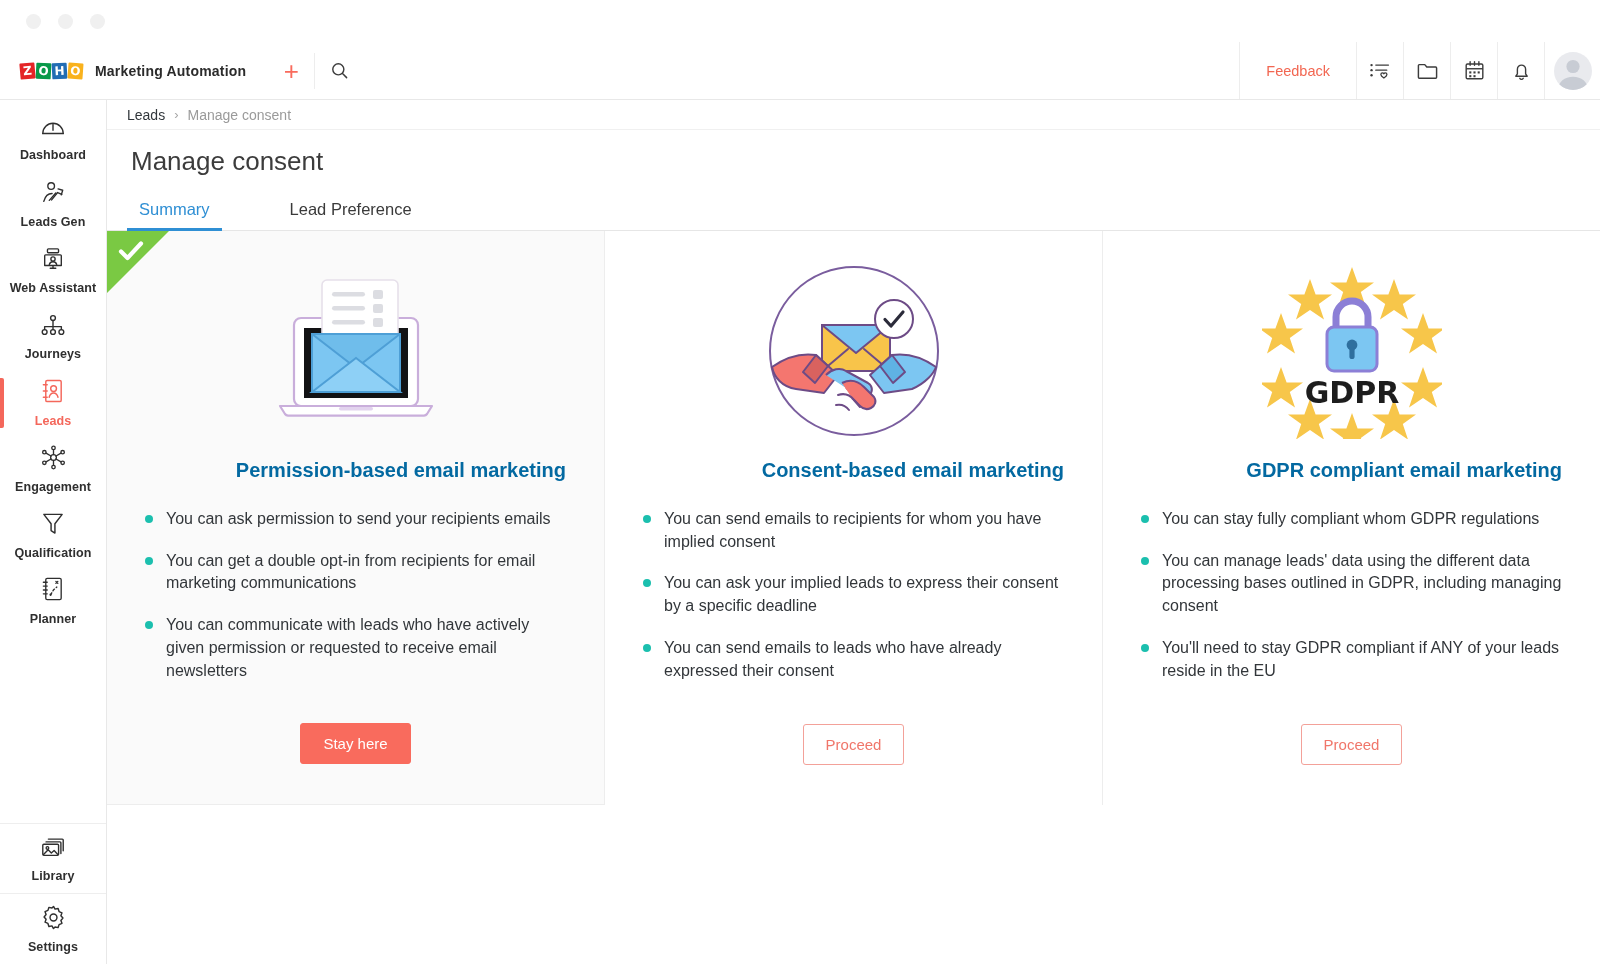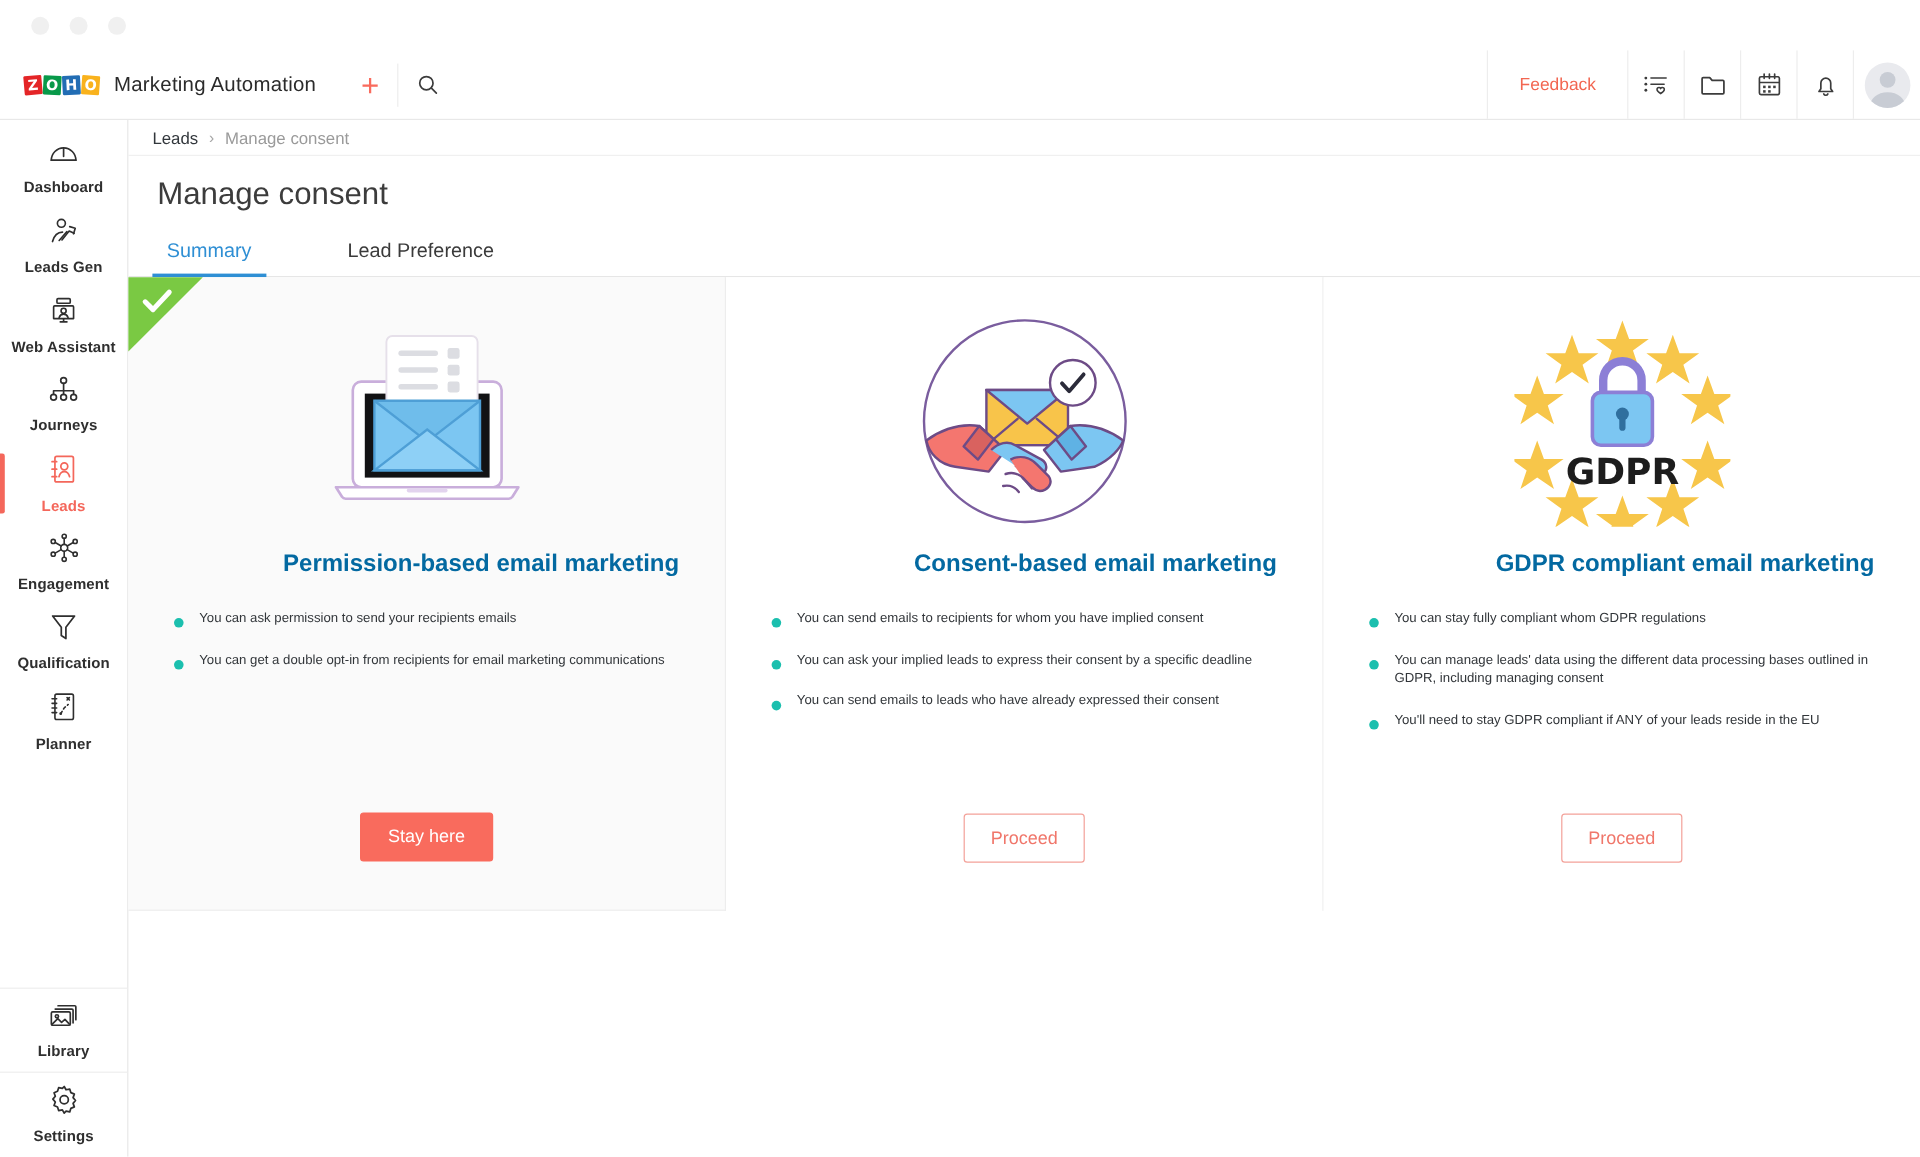--- a/index.html
+++ b/index.html
@@ -34,21 +34,21 @@
     width: 15px; height: 16px;
     display: flex; align-items: center; justify-content: center;
     color: #ffffff; font-size: 12px; font-weight: bold;
     font-family: "DejaVu Sans", sans-serif;
     border-radius: 1px;
   }
   .zl.z { background: #e42527; transform: rotate(-5deg); }
   .zl.o1 { background: #089949; transform: rotate(3deg); }
   .zl.h  { background: #226db4; transform: rotate(-3deg); }
   .zl.o2 { background: #f9b21d; transform: rotate(4deg); }
-  .brand-title { font-size: 17px; font-weight: normal; color: #2b2b2b; letter-spacing: .2px; }
+  .brand-title { font-size: 14px; font-weight: bold; color: #2b2b2b; letter-spacing: .2px; }
 
   .topbar-sep { width: 1px; height: 36px; background: #ededed; }
   .plus-btn {
     width: 46px; height: 36px; display: flex; align-items: center; justify-content: center;
     color: #f96b5d; font-size: 26px; font-weight: 300; cursor: pointer; line-height: 1;
     margin-left: 22px;
   }
   .search-btn {
     width: 48px; height: 36px; display: flex; align-items: center; justify-content: center;
     cursor: pointer;
@@ -155,21 +155,21 @@
   }
 
   .illus { height: 172px; display: flex; align-items: center; justify-content: center; }
   .card-title {
     text-align: right; font-size: 20px; font-weight: bold; color: #0369a1;
     margin-top: 22px; margin-bottom: 26px;
   }
   .bullets { list-style: none; }
   .bullet {
     display: flex; gap: 13px; margin-bottom: 19px;
-    font-size: 11px; color: #32363a; line-height: 1.42;
+    font-size: 16px; color: #32363a; line-height: 1.42;
   }
   .dot {
     flex: 0 0 auto; width: 8px; height: 8px; border-radius: 50%;
     background: #1bbfae; margin-top: 7px;
   }
   .card-action { margin-top: auto; padding-top: 22px; display: flex; justify-content: center; }
   .btn {
     font-size: 15px; padding: 11px 22px; border-radius: 3px;
     cursor: pointer; font-family: "Liberation Sans", sans-serif;
   }
@@ -442,20 +442,24 @@
         <h2 class="card-title">Permission-based email marketing</h2>
 
         <ul class="bullets">
           <li class="bullet">
             <span class="dot"></span>
             <span>You can ask permission to send your recipients emails</span>
           </li>
           <li class="bullet">
             <span class="dot"></span>
             <span>You can get a double opt-in from recipients for email marketing communications</span>
+          </li>
+          <li class="bullet">
+            <span class="dot"></span>
+            <span>You can communicate with leads who have actively given permission or requested to receive email newsletters</span>
           </li>
         </ul>
 
         <div class="card-action">
           <button class="btn btn-primary">Stay here</button>
         </div>
       </section>
 
       <section class="card">
         <div class="illus">

